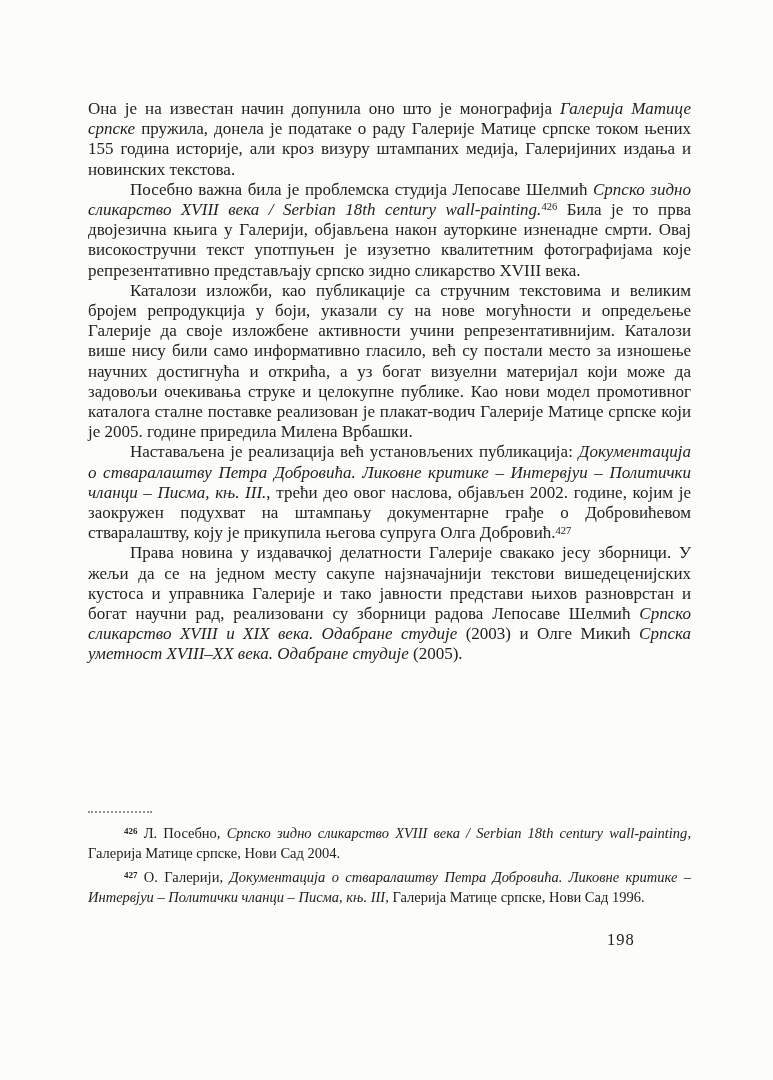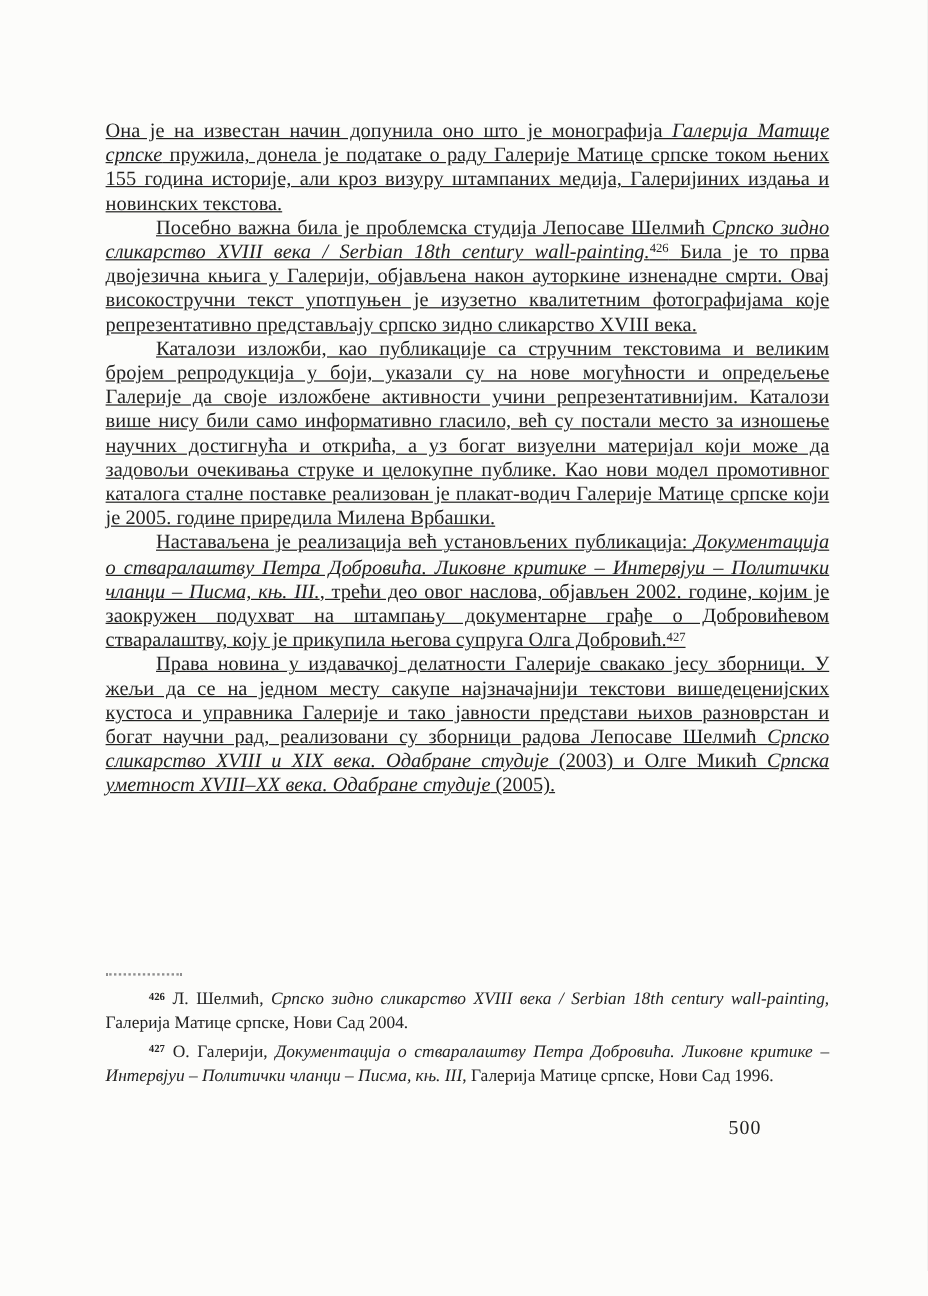--- a/index.html
+++ b/index.html
@@ -15,21 +15,21 @@
   }
   .body-text {
     position: absolute;
     left: 88px;
     top: 99px;
     width: 603px;
     font-size: 17px;
     line-height: 20.2px;
     text-align: justify;
   }
-  .body-text p { margin: 0; text-decoration: underline; }
+  .body-text p { margin: 0; }
   .body-text p.indent { text-indent: 42px; }
   em.it { font-style: italic; }
   sup.sup {
     font-size: 0.62em;
     line-height: 0;
     position: relative;
     top: -0.45em;
     vertical-align: baseline;
   }
   sup.sup.bold { font-weight: bold; }
@@ -68,19 +68,19 @@
       <p class=""><span>Она је на известан начин допунила оно што је монографија </span><em class="it">Галерија Матице српске</em><span> пружила, донела је податаке о раду Галерије Матице српске током њених 155 година историје, али кроз визуру штампаних медија, Галеријиних издања и новинских текстова.</span></p>
       <p class="indent"><span>Посебно важна била је проблемска студија Лепосаве Шелмић </span><em class="it">Српско зидно сликарство XVIII века / Serbian 18th century wall-painting.</em><sup class="sup">426</sup><span> Била је то прва двојезична књига у Галерији, објављена након ауторкине изненадне смрти. Овај високостручни текст употпуњен је изузетно квалитетним фотографијама које репрезентативно представљају српско зидно сликарство XVIII века.</span></p>
       <p class="indent"><span>Каталози изложби, као публикације са стручним текстовима и великим бројем репродукција у боји, указали су на нове могућности и опредељење Галерије да своје изложбене активности учини репрезентативнијим. Каталози више нису били само информативно гласило, већ су постали место за изношење научних достигнућа и открића, а уз богат визуелни материјал који може да задовољи очекивања струке и целокупне публике. Као нови модел промотивног каталога сталне поставке реализован је плакат-водич Галерије Матице српске који је 2005. године приредила Милена Врбашки.</span></p>
       <p class="indent"><span>Наставаљена је реализација већ установљених публикација: </span><em class="it">Документација о стваралаштву Петра Добровића. Ликовне критике – Интервјуи – Политички чланци – Писма, књ. III.</em><span>, трећи део овог наслова, објављен 2002. године, којим је заокружен подухват на штампању документарне грађе о Добровићевом стваралаштву, коју је прикупила његова супруга Олга Добровић.</span><sup class="sup">427</sup></p>
       <p class="indent"><span>Права новина у издавачкој делатности Галерије свакако јесу зборници. У жељи да се на једном месту сакупе најзначајнији текстови вишедеценијских кустоса и управника Галерије и тако јавности представи њихов разноврстан и богат научни рад, реализовани су зборници радова Лепосаве Шелмић </span><em class="it">Српско сликарство XVIII и XIX века. Одабране студије</em><span> (2003) и Олге Микић </span><em class="it">Српска уметност XVIII–XX века. Одабране студије</em><span> (2005).</span></p>
     </div>
 
   <div class="footnote-area">
     <div class="fn-sep"></div>
     <div class="footnotes" id="footnotes">
-        <p class="footnote"><sup class="sup bold">426</sup><span> Л. Шелмић, </span><em class="it">Српско зидно сликарство XVIII века / Serbian 18th century wall-painting</em><span>, Галерија Матице српске, Нови Сад 2004.</span></p>
+        <p class="footnote"><sup class="sup bold">426</sup><span> Л. Посебно, </span><em class="it">Српско зидно сликарство XVIII века / Serbian 18th century wall-painting</em><span>, Галерија Матице српске, Нови Сад 2004.</span></p>
         <p class="footnote"><sup class="sup bold">427</sup><span> О. Галерији, </span><em class="it">Документација о стваралаштву Петра Добровића. Ликовне критике – Интервјуи – Политички чланци – Писма, књ. III</em><span>, Галерија Матице српске, Нови Сад 1996.</span></p>
       </div>
   </div>
 
-  <div class="page-number">500</div>
+  <div class="page-number">198</div>
 </div>
 
 </body></html>

